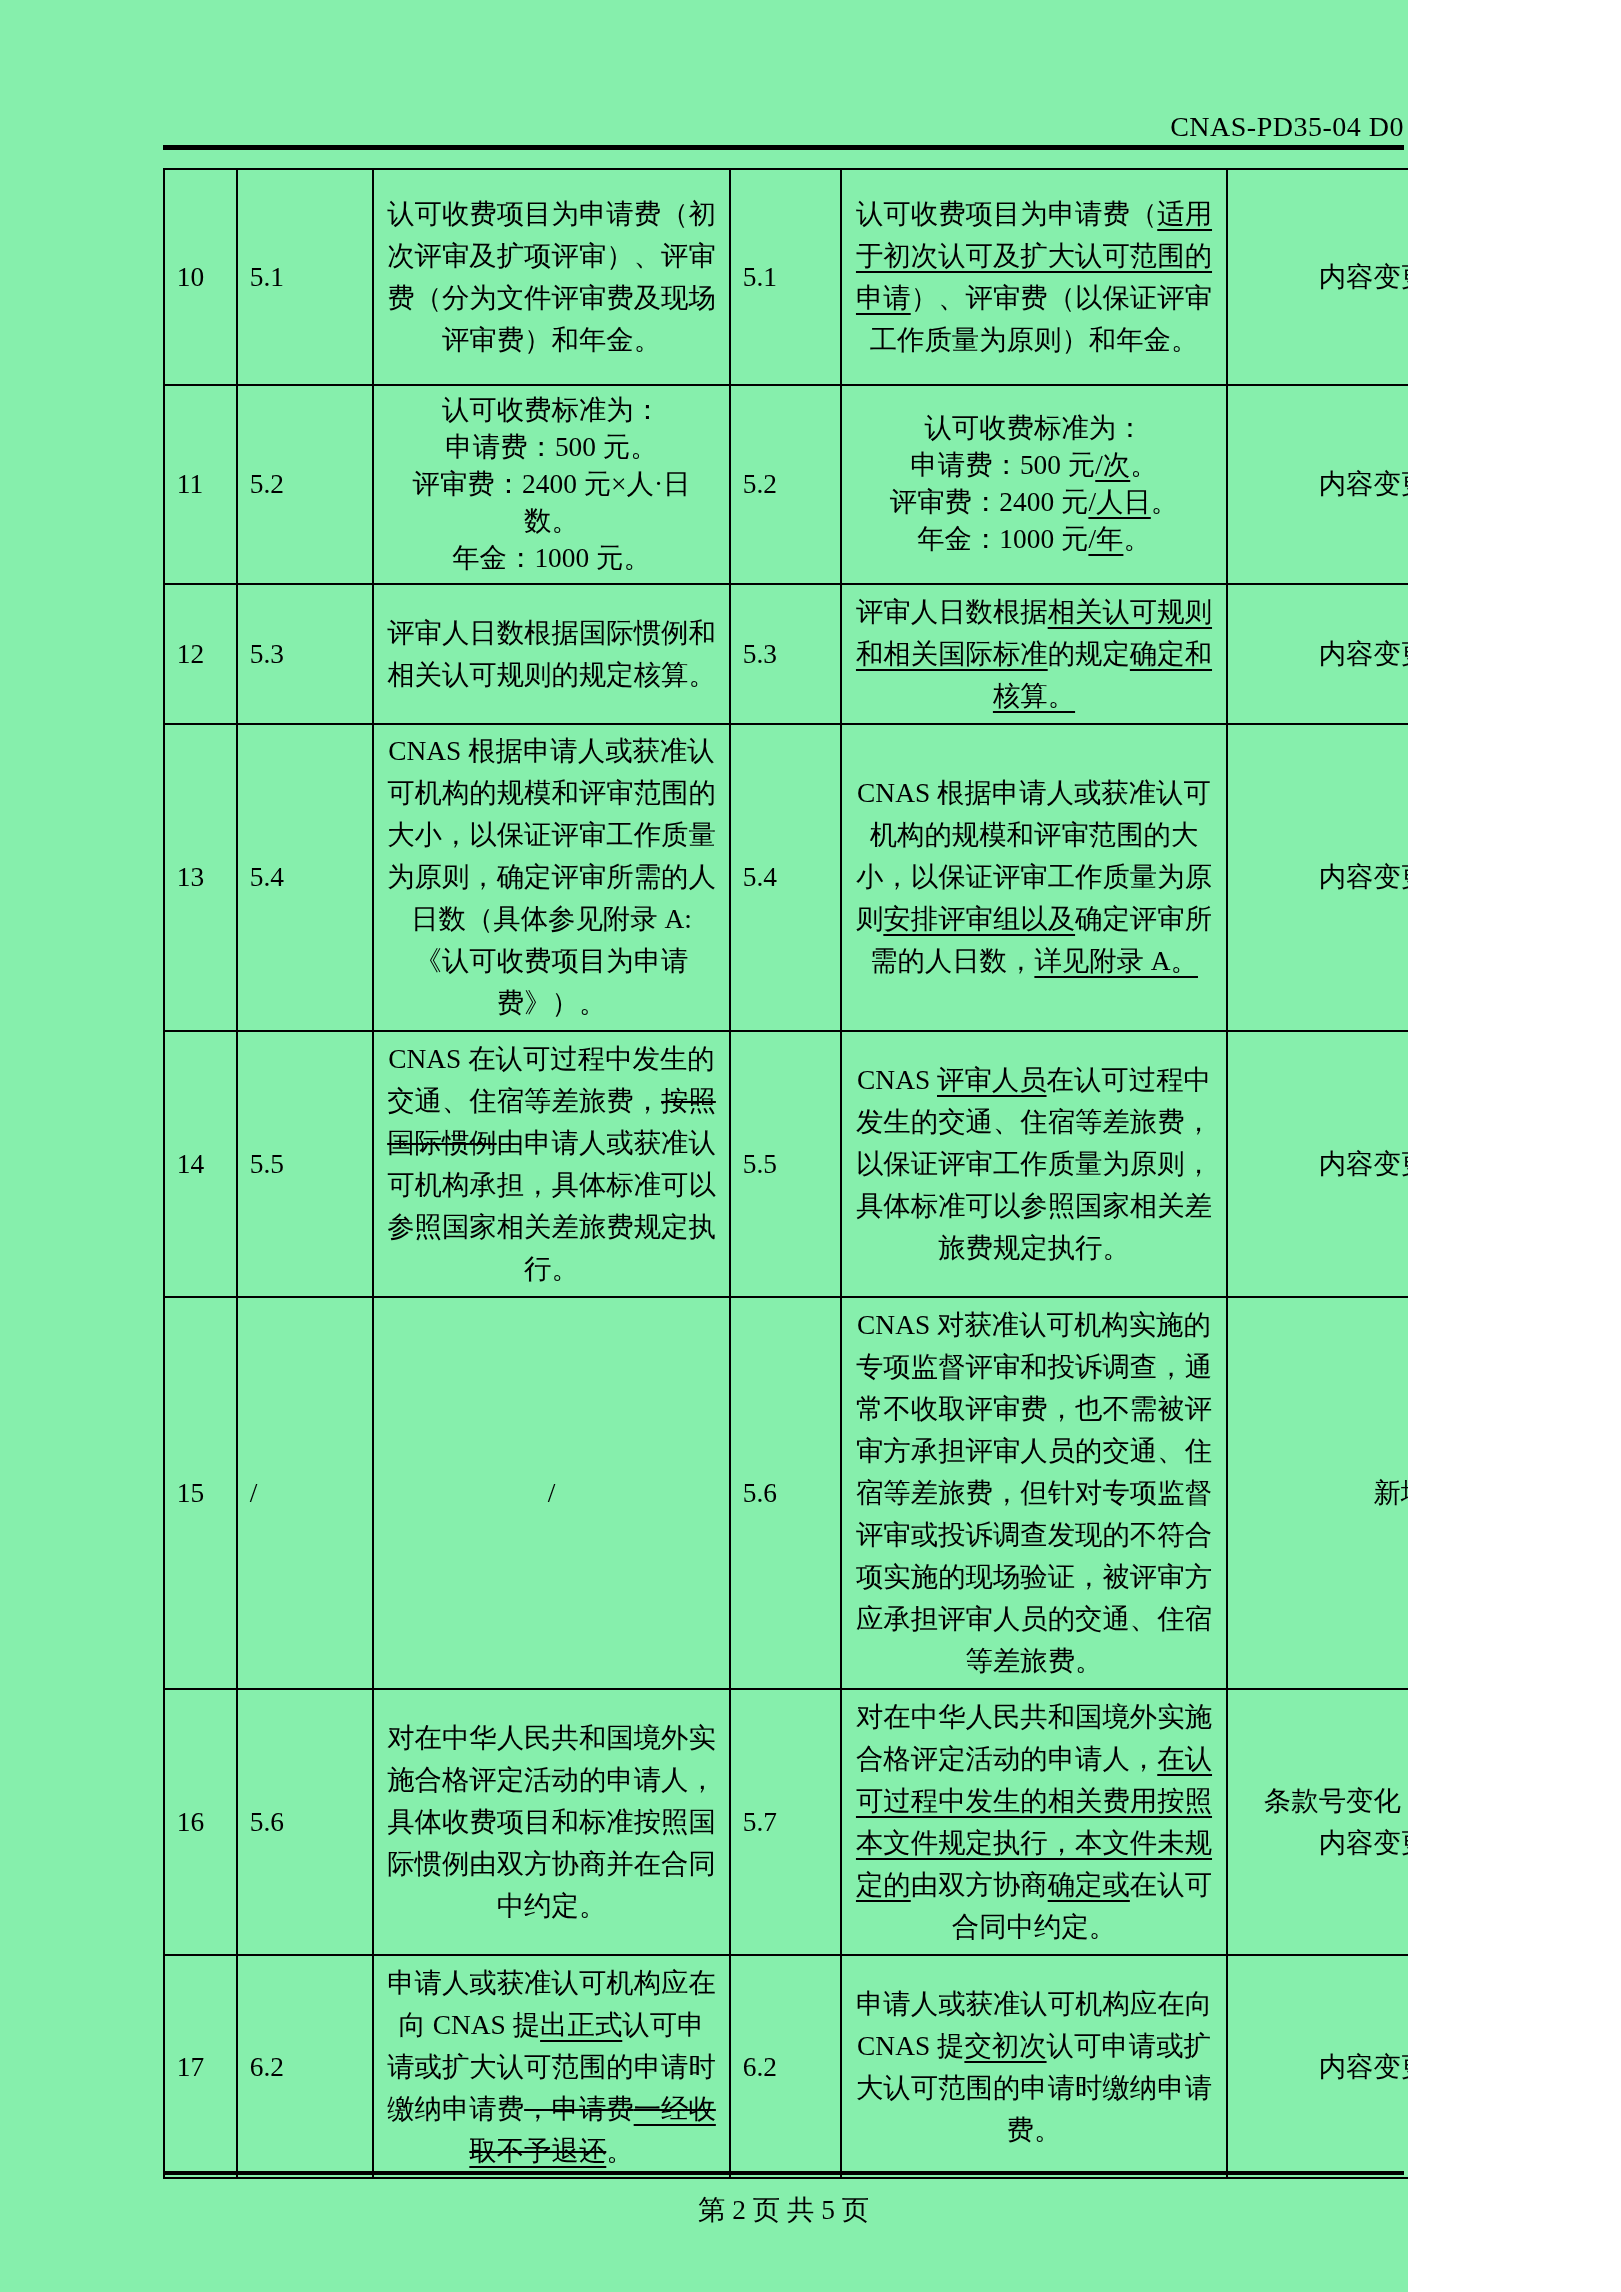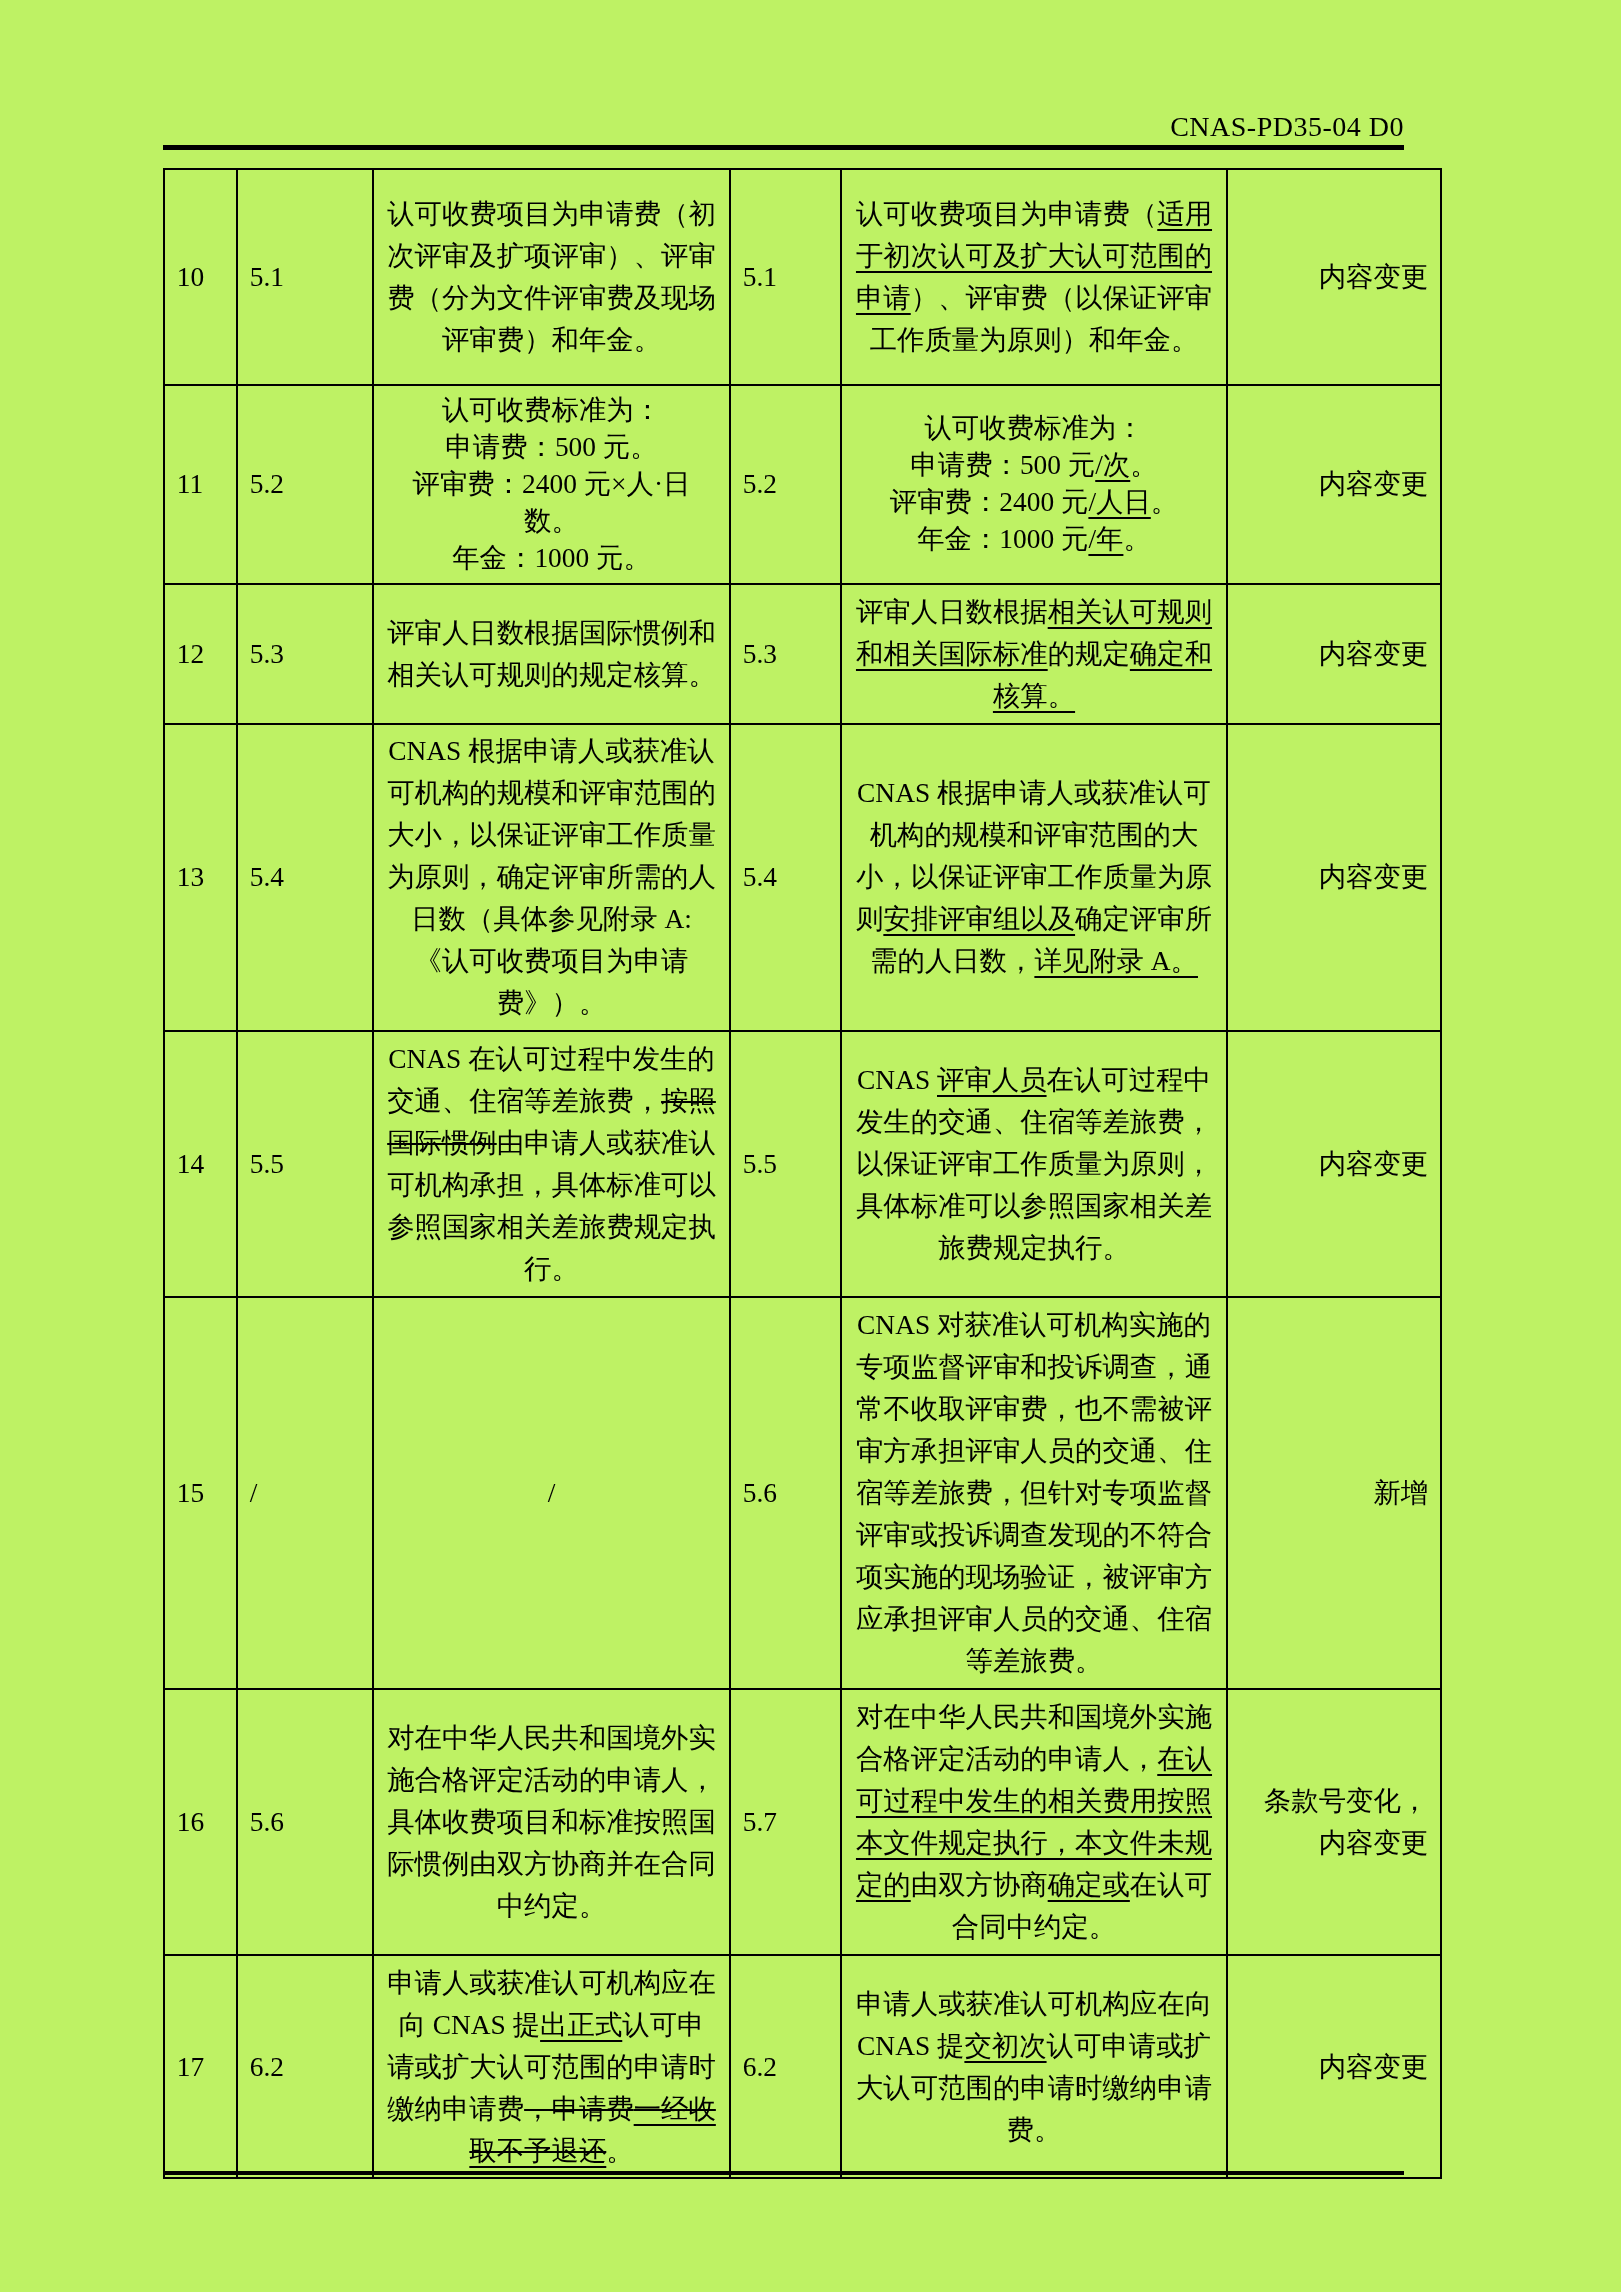--- a/index.html
+++ b/index.html
@@ -1,20 +1,20 @@
 <!DOCTYPE html>
 <html><head>
 <meta charset="utf-8">
 <style>
   html, body { margin: 0; padding: 0; background: #ffffff; }
   .page {
     position: relative;
-    width: 1621px;
+    width: 1408px;
     height: 2293px;
-    background: #bef264;
+    background: #86efac;
     color: #000000;
     font-family: "Liberation Serif", "DejaVu Serif", serif;
     overflow: hidden;
   }
   .doc-code {
     position: absolute;
     top: 110px;
     left: 163px;
     width: 1241px;
     text-align: right;
@@ -160,14 +160,15 @@
           <td class="c-text"><span>申请人或获准认可机构应在向 CNAS 提</span><span class="seg-u">出正式</span><span>认可申请或扩大认可范围的申请时缴纳申请费</span><span class="seg-s">，申请费</span><span class="seg-us">一经收取不予退还</span><span>。</span></td>
           <td class="c-clause">6.2</td>
           <td class="c-text"><span>申请人或获准认可机构应在向 CNAS 提</span><span class="seg-u">交初次</span><span>认可申请或扩大认可范围的申请时缴纳申请费。</span></td>
           <td class="c-change">内容变更</td>
         </tr>
       </tbody>
   </table>
 
   <div class="hrule bottom"></div>
 
+  <div class="page-num">第 2 页 共 5 页</div>
 </div>
 
 
 </body></html>

